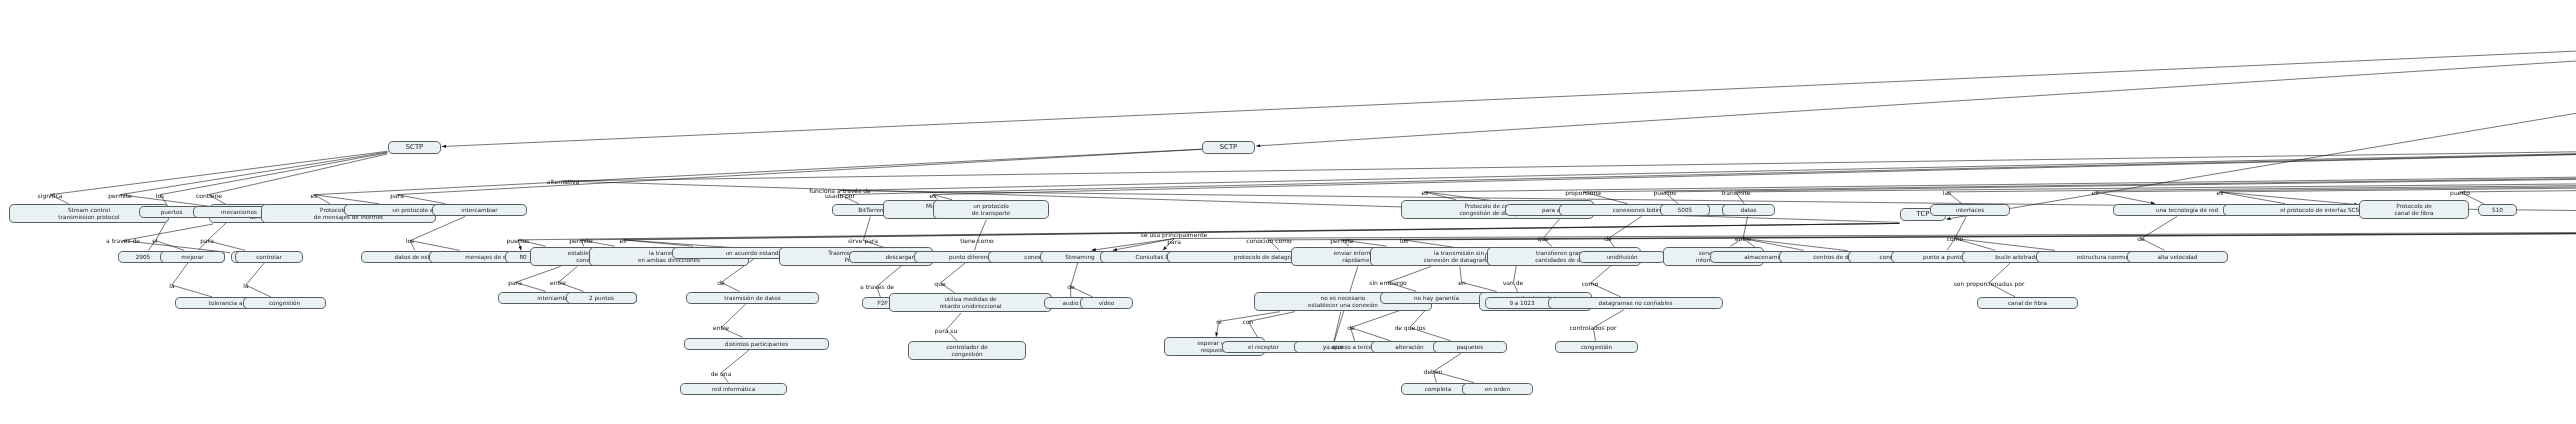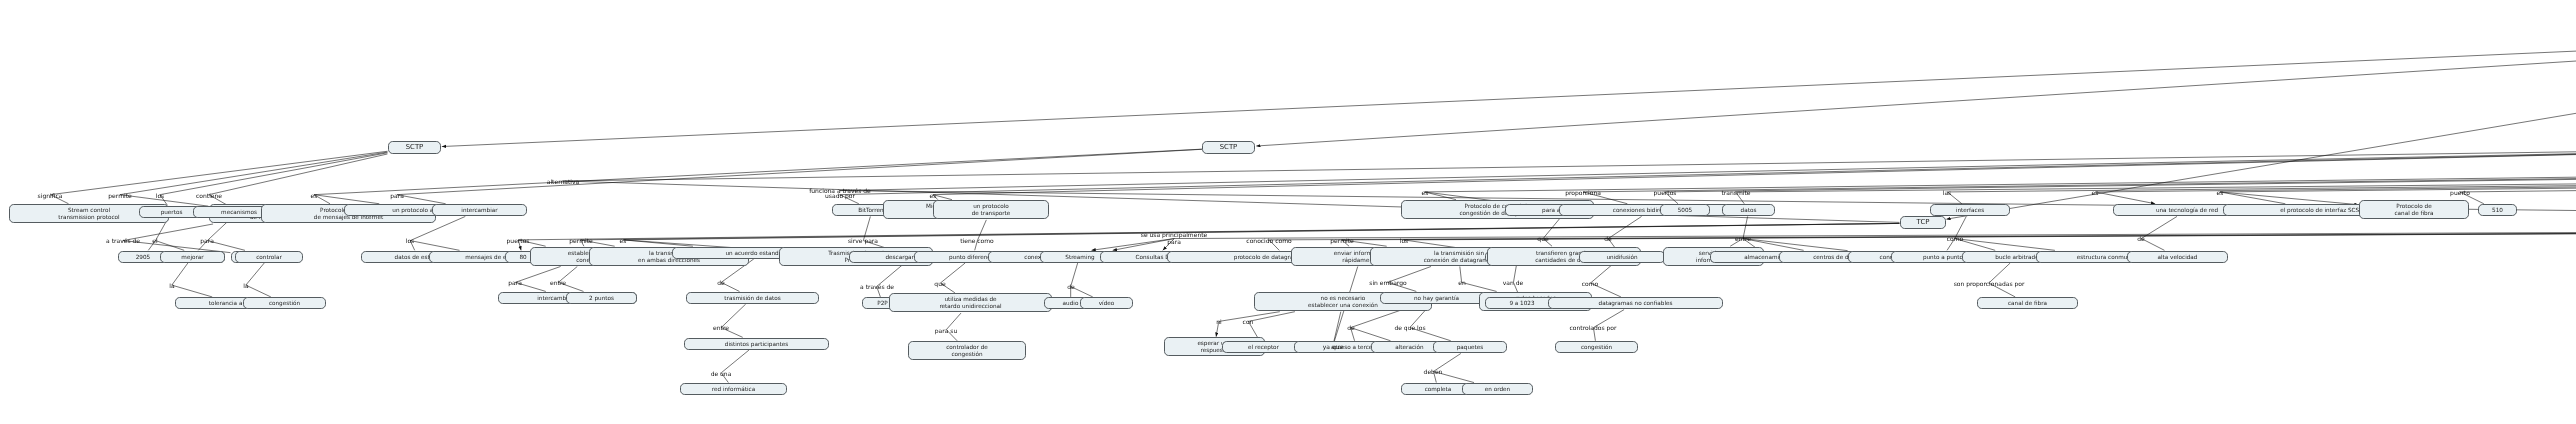--- a/index.html
+++ b/index.html
@@ -169,21 +169,21 @@
         <line x1="12053.9" y1="280.623727011456" x2="4212.1900000000005" y2="364"></line>
         <line x1="4212.1900000000005" y1="364" x2="4336.433599419449" y2="386.40000000000003"></line>
         <line x1="4212.1900000000005" y1="364" x2="4475.33" y2="388.161614734726" marker-end="url(#ah)"></line>
         <line x1="12053.9" y1="280.65274715736484" x2="4667.41" y2="364"></line>
         <line x1="4667.41" y1="364" x2="4713.087793904209" y2="386.40000000000003"></line>
       </g>
   </svg>
   <div id="node-layer">
       <div class="node" style="left: 388px; top: 141px; width: 53px; height: 13px; font-size: 6.9px;">SCTP</div>
       <div class="node" style="left: 1202px; top: 141px; width: 53px; height: 13px; font-size: 6.9px;">SCTP</div>
-      <div class="node" style="left: 1900px; top: 216px; width: 46px; height: 13px; font-size: 6.9px;">TCP</div>
+      <div class="node" style="left: 1900px; top: 208px; width: 46px; height: 13px; font-size: 6.9px;">TCP</div>
       <div class="node" style="left: 9px; top: 204px; width: 160px; height: 19px; font-size: 5.7px;">Stream control
 transmission protocol</div>
       <div class="node" style="left: 209px; top: 204px; width: 118px; height: 19px; font-size: 5.7px;">la transmisión
 de mensajes</div>
       <div class="node" style="left: 231px; top: 251px; width: 71px; height: 11.6px; font-size: 5.7px;">redes IP</div>
       <div class="node" style="left: 139px; top: 206px; width: 65px; height: 11.6px; font-size: 5.7px;">puertos</div>
       <div class="node" style="left: 118px; top: 251px; width: 50px; height: 11.6px; font-size: 5.7px;">2905</div>
       <div class="node" style="left: 181px; top: 251px; width: 44px; height: 11.6px; font-size: 5.7px;">132</div>
       <div class="node" style="left: 193px; top: 206px; width: 92px; height: 11.6px; font-size: 5.7px;">mecanismos</div>
       <div class="node" style="left: 160px; top: 251px; width: 65px; height: 11.6px; font-size: 5.7px;">mejorar</div>

